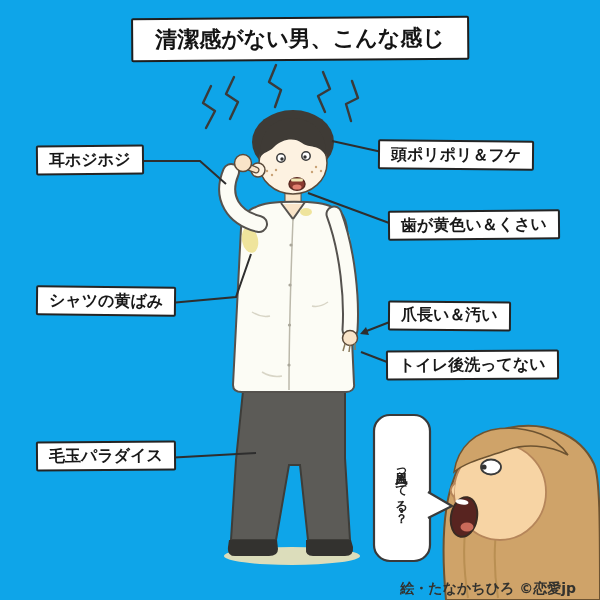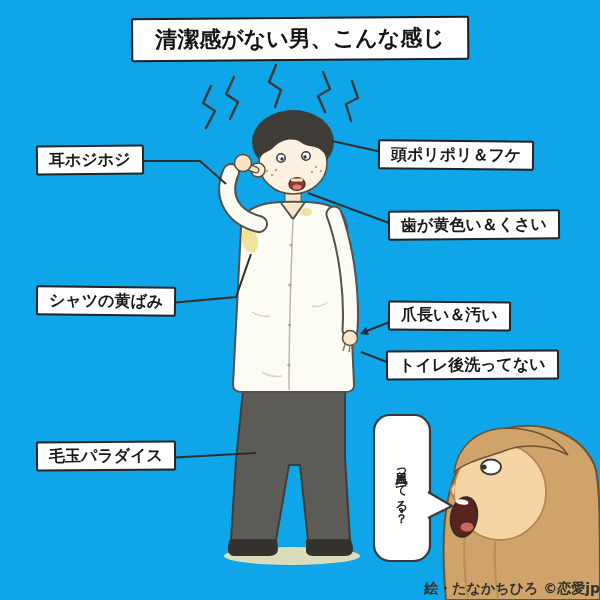--- a/index.html
+++ b/index.html
@@ -21,21 +21,21 @@
     border-radius:2px; padding:5px 11px; font-size:16px; font-weight:600;
     color:#181818; white-space:nowrap; line-height:1;
   }
   .bubble-text {
     position:absolute; left:376px; top:423px; width:52px; height:134px;
     writing-mode:vertical-rl; text-orientation:upright;
     font-size:12.5px; font-weight:600; color:#222; line-height:1.05;
     display:flex; align-items:center; justify-content:center;
   }
   .credit {
-    position:absolute; top:580px; right:0;
+    position:absolute; top:580px; right:24px;
     font-size:14px; font-weight:700; color:#33322e; white-space:nowrap;
   }
 </style>
 </head>
 <body>
 
 <div class="canvas">
 
   <svg class="art" width="600" height="600" viewBox="0 0 600 600">
 

